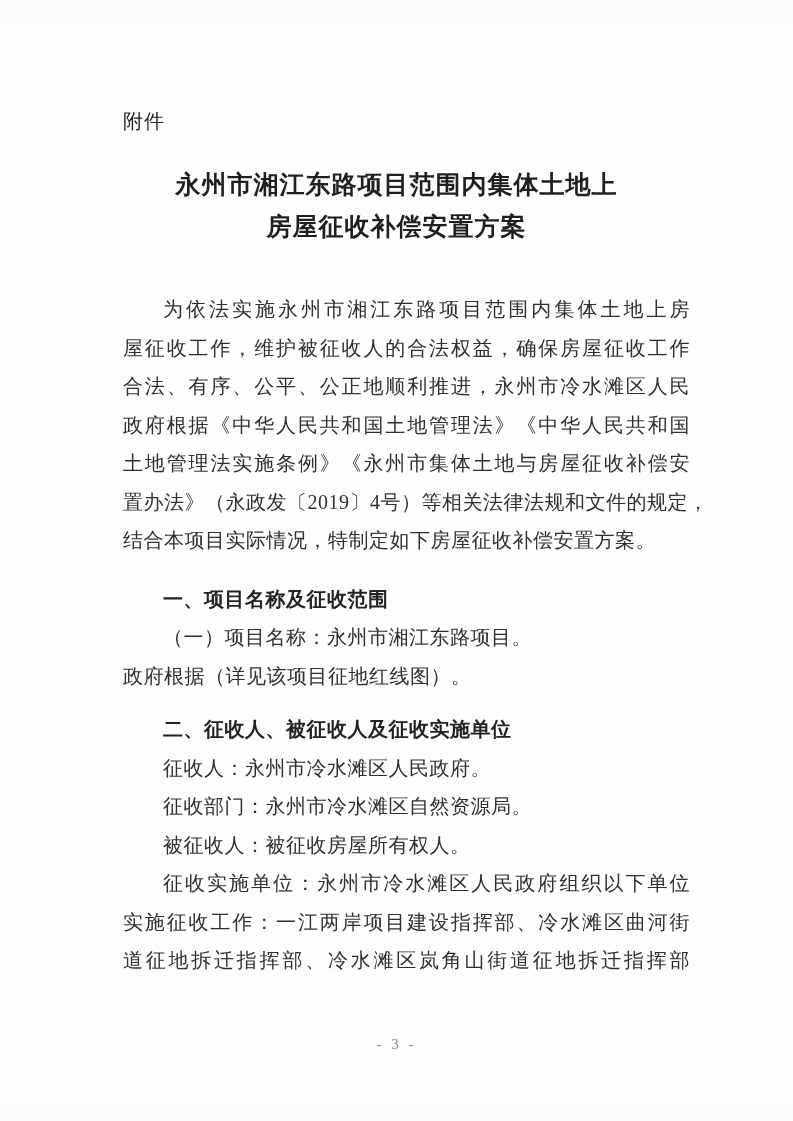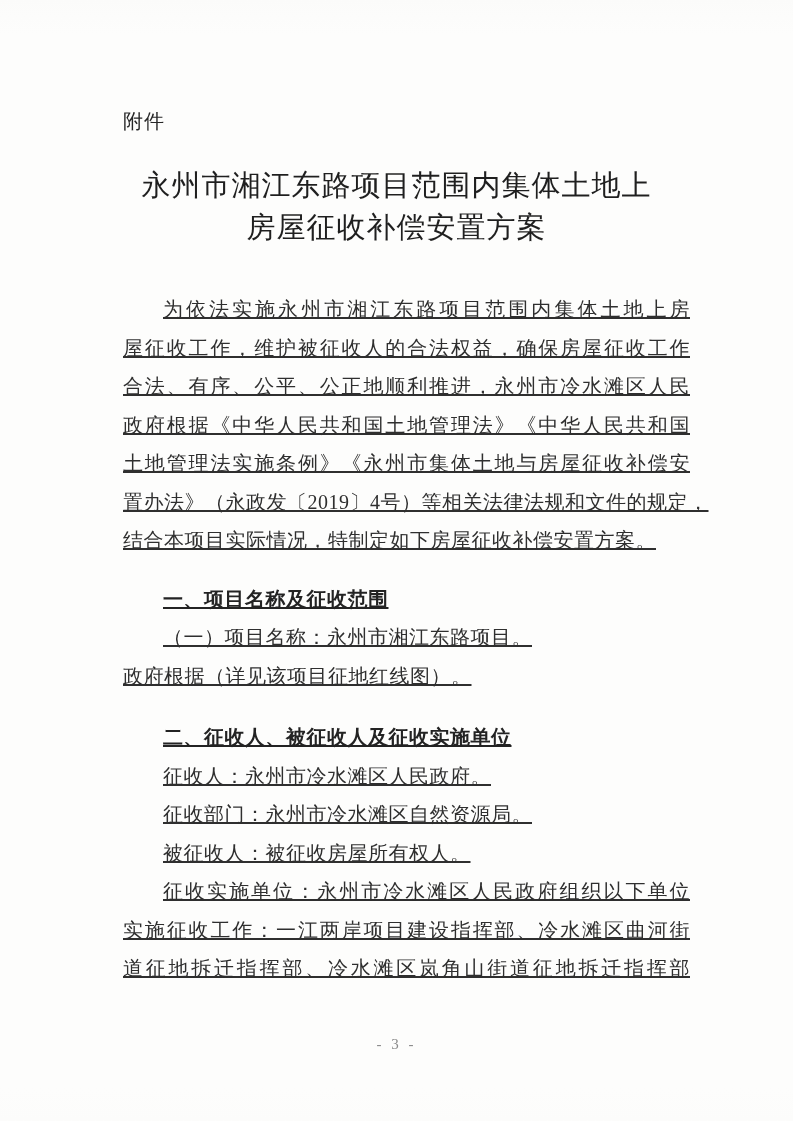--- a/index.html
+++ b/index.html
@@ -30,59 +30,58 @@
     letter-spacing: 1px;
     margin-top: 12px;
   }
   .title {
     position: absolute;
     left: 108px;
     top: 164px;
     width: 577px;
     margin: 0;
     text-align: center;
-    font-size: 29px;
+    font-size: 25px;
     line-height: 42px;
-    font-weight: normal;
+    font-weight: bold;
     color: #1f1f1f;
     letter-spacing: 1px;
   }
   .title .tline {
     display: block;
   }
   .doc-body {
     position: absolute;
     left: 123px;
     top: 290px;
     width: 567px;
     color: #2f2f2f;
     font-size: 20px;
   }
   .line {
     line-height: 38.5px;
     height: 38.5px;
     white-space: nowrap;
     letter-spacing: 0.5px;
-    text-decoration: underline;
   }
   .fill {
     text-align: justify;
     text-align-last: justify;
   }
   .indent {
     text-indent: 2em;
   }
   .heading {
     font-family: "Liberation Sans", sans-serif;
     font-weight: bold;
     color: #232323;
     letter-spacing: 0.5px;
   }
   .h-gap-lg { margin-top: 20px; }
-  .h-gap-sm { margin-top: 23px; }
+  .h-gap-sm { margin-top: 15px; }
   .footer {
     position: absolute;
     left: 0;
     top: 1034px;
     width: 100%;
     text-align: center;
     font-size: 15px;
     line-height: 20px;
     color: #8a8a8a;
     letter-spacing: 3px;

